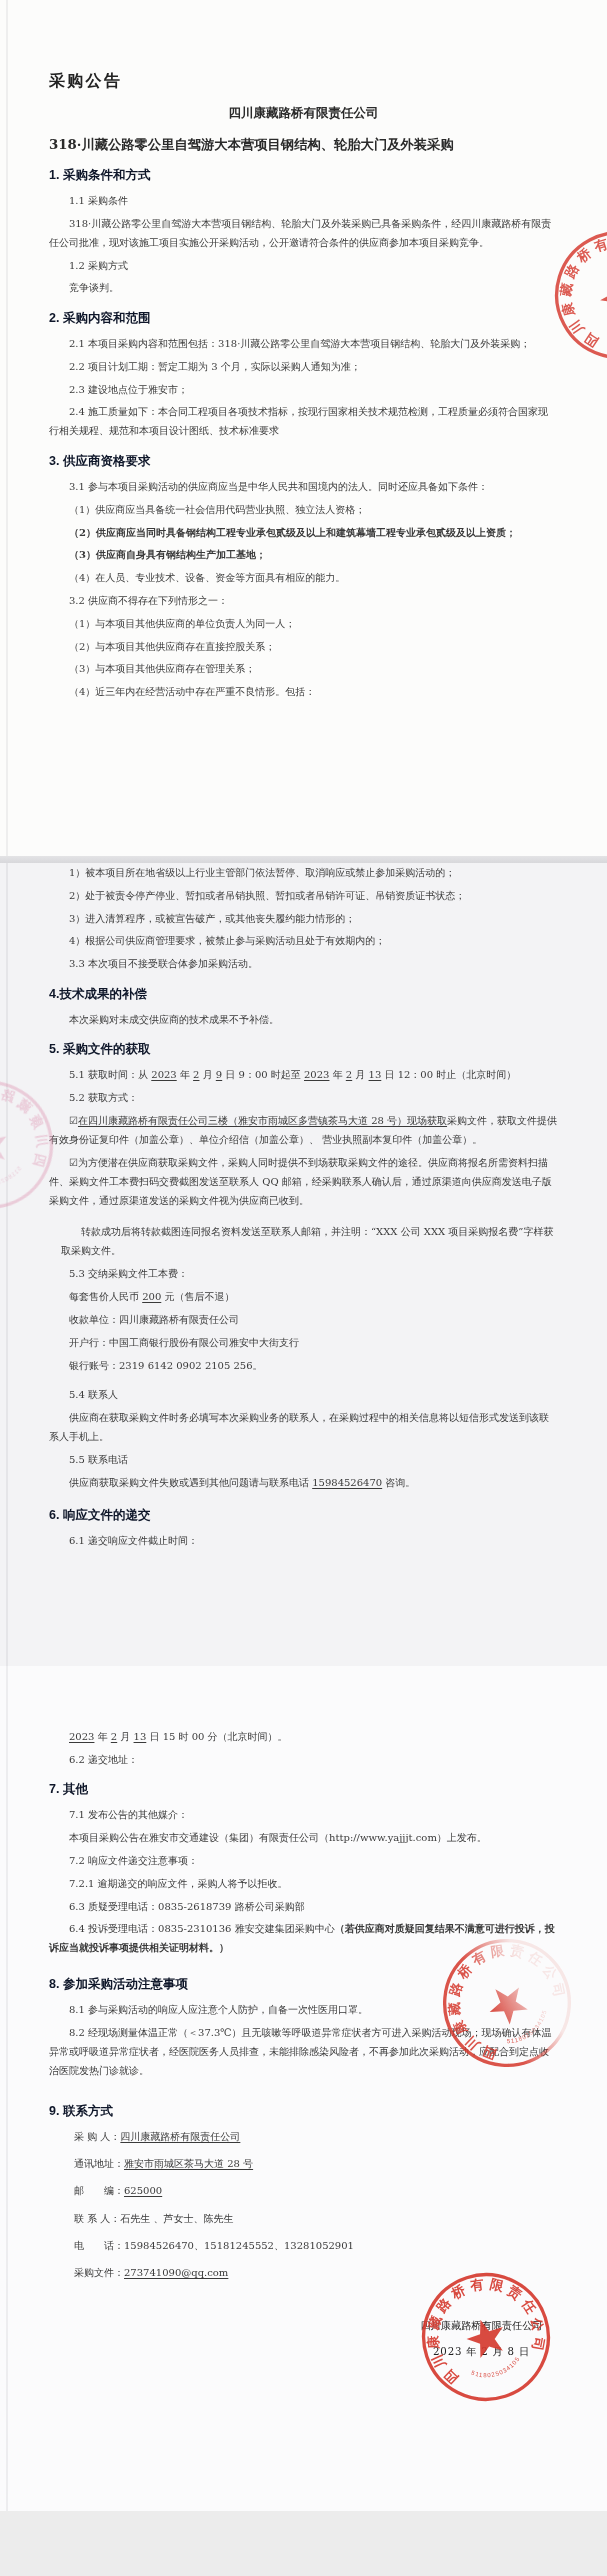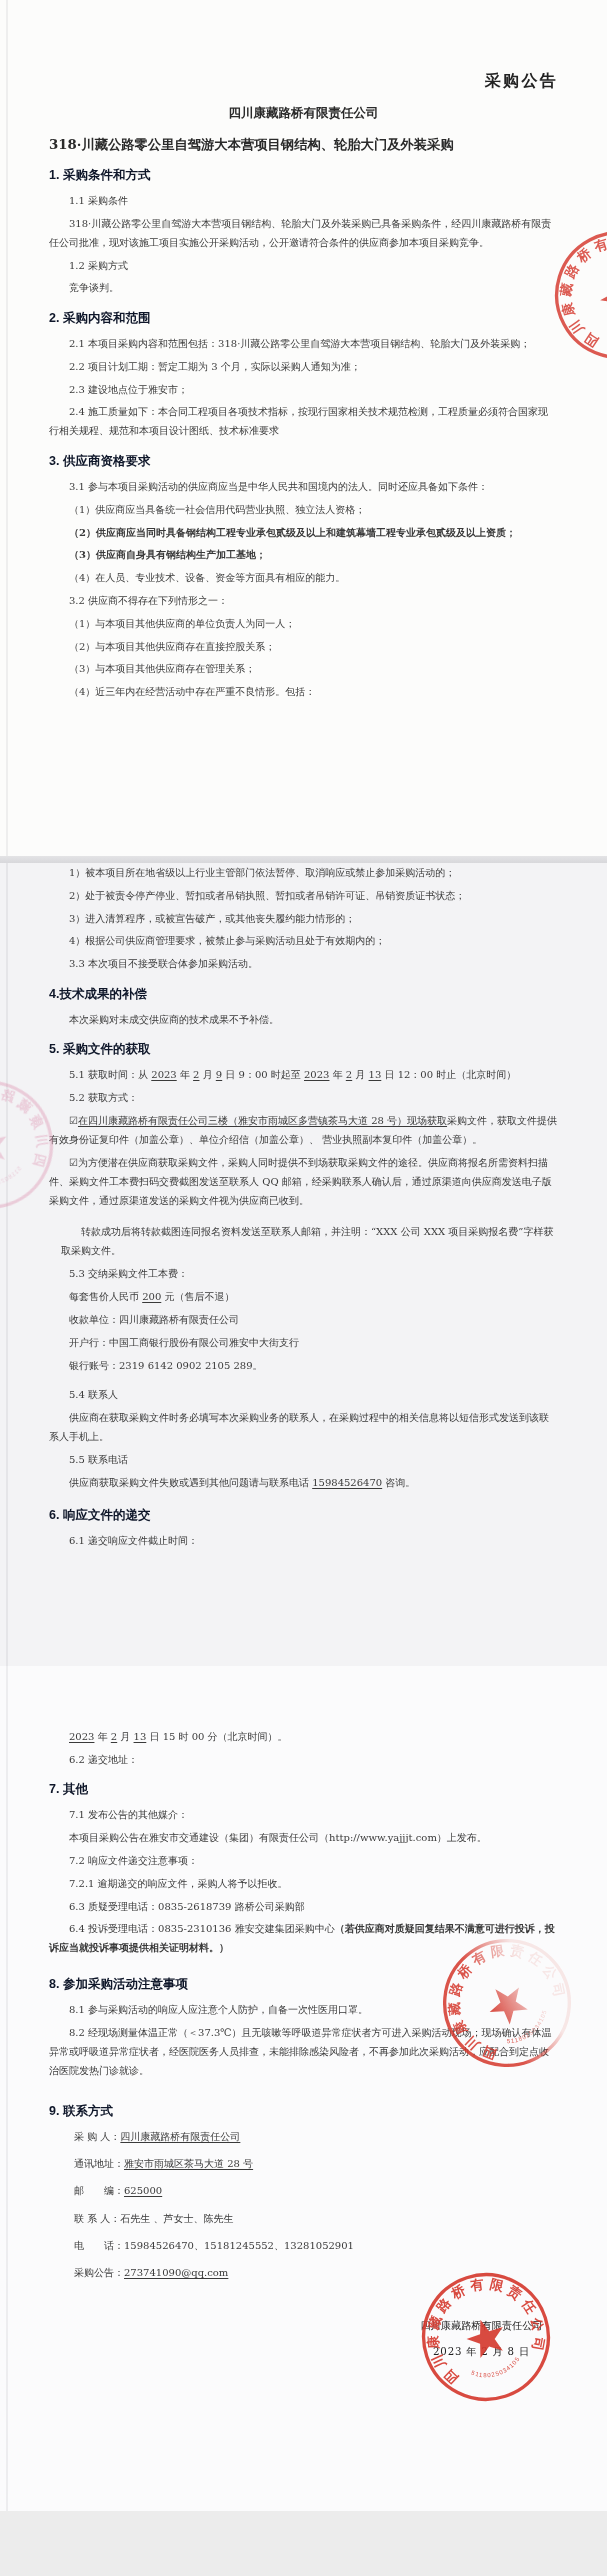--- a/index.html
+++ b/index.html
@@ -15,21 +15,21 @@
   .page-gap{position:absolute;left:0;width:607px}
   .gap1{top:856px;height:7.6px;background:linear-gradient(#e3e3e5,#d6d6d9)}
   .gap2{top:1716px;height:15px;background:#e2e2e5}
   .edge{position:absolute;left:6px;top:0;width:1.5px;height:100%;background:rgba(60,60,70,.07)}
 
   .content{padding:0 49px;position:relative}
   #page1 .content{padding-top:71px}
   #page2 .content{}
   #page3 .content{padding-top:61px}
 
-  .doc-title{text-align:right;font-size:16px;font-weight:bold;color:#222;
+  .doc-title{text-align:left;font-size:16px;font-weight:bold;color:#222;
     font-family:"Liberation Sans",sans-serif;letter-spacing:2.3px}
   .doc-company{text-align:center;font-size:12.5px;font-weight:bold;margin-top:13px;color:#2a2a2a}
   .doc-subtitle{text-align:left;font-size:13.3px;font-weight:bold;margin-top:14.4px;color:#2a2a2a;white-space:nowrap}
 
   .blk{font-size:10px;line-height:19px;color:#3a3a3a;margin:0 0 3.8px}
   .blk.p{text-indent:2em}
   .blk.h{font-family:"Liberation Sans",sans-serif;font-weight:bold;font-size:12.5px;
     color:#0f172a;margin:10.6px 0 6px;line-height:20px}
   .blk.ct{padding-left:2.5em;margin-bottom:8.3px}
   .b{font-weight:bold}
@@ -109,21 +109,21 @@
         <div class="blk h"><span>5. 采购文件的获取</span></div>
         <div class="blk p"><span>5.1 获取时间：从 </span><span class="u">2023</span><span> 年 </span><span class="u">2</span><span> 月 </span><span class="u">9</span><span> 日 9：00 时起至 </span><span class="u">2023</span><span> 年 </span><span class="u">2</span><span> 月 </span><span class="u">13</span><span> 日 12：00 时止（北京时间）</span></div>
         <div class="blk p"><span>5.2 获取方式：</span></div>
         <div class="blk p"><span>☑</span><span class="u">在四川康藏路桥有限责任公司三楼（雅安市雨城区多营镇茶马大道 28 号）现场获取</span><span>采购文件，获取文件提供有效身份证复印件（加盖公章）、单位介绍信（加盖公章）、 营业执照副本复印件（加盖公章）。</span></div>
         <div class="blk p"><span>☑为方便潜在供应商获取采购文件，采购人同时提供不到场获取采购文件的途径。供应商将报名所需资料扫描件、采购文件工本费扫码交费截图发送至联系人 QQ 邮箱，经采购联系人确认后，通过原渠道向供应商发送电子版采购文件，通过原渠道发送的采购文件视为供应商已收到。</span></div>
         <div class="blk p" style="margin-top: 12px; margin-left: 12px;"><span>转款成功后将转款截图连同报名资料发送至联系人邮箱，并注明：“XXX 公司 XXX 项目采购报名费”字样获取采购文件。</span></div>
         <div class="blk p" style="margin-top: 4.6px;"><span>5.3 交纳采购文件工本费：</span></div>
         <div class="blk p"><span>每套售价人民币 </span><span class="u">200</span><span> 元（售后不退）</span></div>
         <div class="blk p"><span>收款单位：四川康藏路桥有限责任公司</span></div>
         <div class="blk p"><span>开户行：中国工商银行股份有限公司雅安中大街支行</span></div>
-        <div class="blk p"><span>银行账号：2319 6142 0902 2105 289。</span></div>
+        <div class="blk p"><span>银行账号：2319 6142 0902 2105 256。</span></div>
         <div class="blk p" style="margin-top: 10.6px;"><span>5.4 联系人</span></div>
         <div class="blk p"><span>供应商在获取采购文件时务必填写本次采购业务的联系人，在采购过程中的相关信息将以短信形式发送到该联系人手机上。</span></div>
         <div class="blk p"><span>5.5 联系电话</span></div>
         <div class="blk p"><span>供应商获取采购文件失败或遇到其他问题请与联系电话 </span><span class="u">15984526470</span><span> 咨询。</span></div>
         <div class="blk h" style="margin-top: 13.7px;"><span>6. 响应文件的递交</span></div>
         <div class="blk p"><span>6.1 递交响应文件截止时间：</span></div>
       </div>
   </div>
   <div class="stamp stamp-p2"><svg viewBox="0 0 200 200" xmlns="http://www.w3.org/2000/svg">
         <defs>
@@ -154,21 +154,21 @@
         <div class="blk p"><span>6.4 投诉受理电话：0835-2310136 雅安交建集团采购中心</span><span class="b">（若供应商对质疑回复结果不满意可进行投诉，投诉应当就投诉事项提供相关证明材料。）</span></div>
         <div class="blk h" style="margin-top: 16.7px;"><span>8. 参加采购活动注意事项</span></div>
         <div class="blk p"><span>8.1 参与采购活动的响应人应注意个人防护，自备一次性医用口罩。</span></div>
         <div class="blk p"><span>8.2 经现场测量体温正常（＜37.3℃）且无咳嗽等呼吸道异常症状者方可进入采购活动现场；现场确认有体温异常或呼吸道异常症状者，经医院医务人员排查，未能排除感染风险者，不再参加此次采购活动，应配合到定点收治医院发热门诊就诊。</span></div>
         <div class="blk h" style="margin-top: 21px;"><span>9. 联系方式</span></div>
         <div class="blk ct"><span>采 购 人：</span><span class="u">四川康藏路桥有限责任公司</span></div>
         <div class="blk ct"><span>通讯地址：</span><span class="u">雅安市雨城区茶马大道 28 号</span></div>
         <div class="blk ct"><span>邮　　编：</span><span class="u">625000</span></div>
         <div class="blk ct"><span>联 系 人：石先生 、芦女士、陈先生</span></div>
         <div class="blk ct"><span>电　　话：15984526470、15181245552、13281052901</span></div>
-        <div class="blk ct"><span>采购公告：</span><span class="u">273741090@qq.com</span></div>
+        <div class="blk ct"><span>采购文件：</span><span class="u">273741090@qq.com</span></div>
       </div>
   </div>
   <div class="signature">
     <div class="sig-company">四川康藏路桥有限责任公司</div>
     <div class="sig-date">2023 年 2 月 8 日</div>
   </div>
   <div class="stamp stamp-p3a"><svg viewBox="0 0 200 200" xmlns="http://www.w3.org/2000/svg">
         <defs>
           <path id="arcTs2" d="M 41,141.3 A 72,72 0 1 1 159,141.3" fill="none"></path>
           <path id="arcBs2" d="M 47.5,129.1 A 60,60 0 0 0 152.5,129.1" fill="none"></path>

